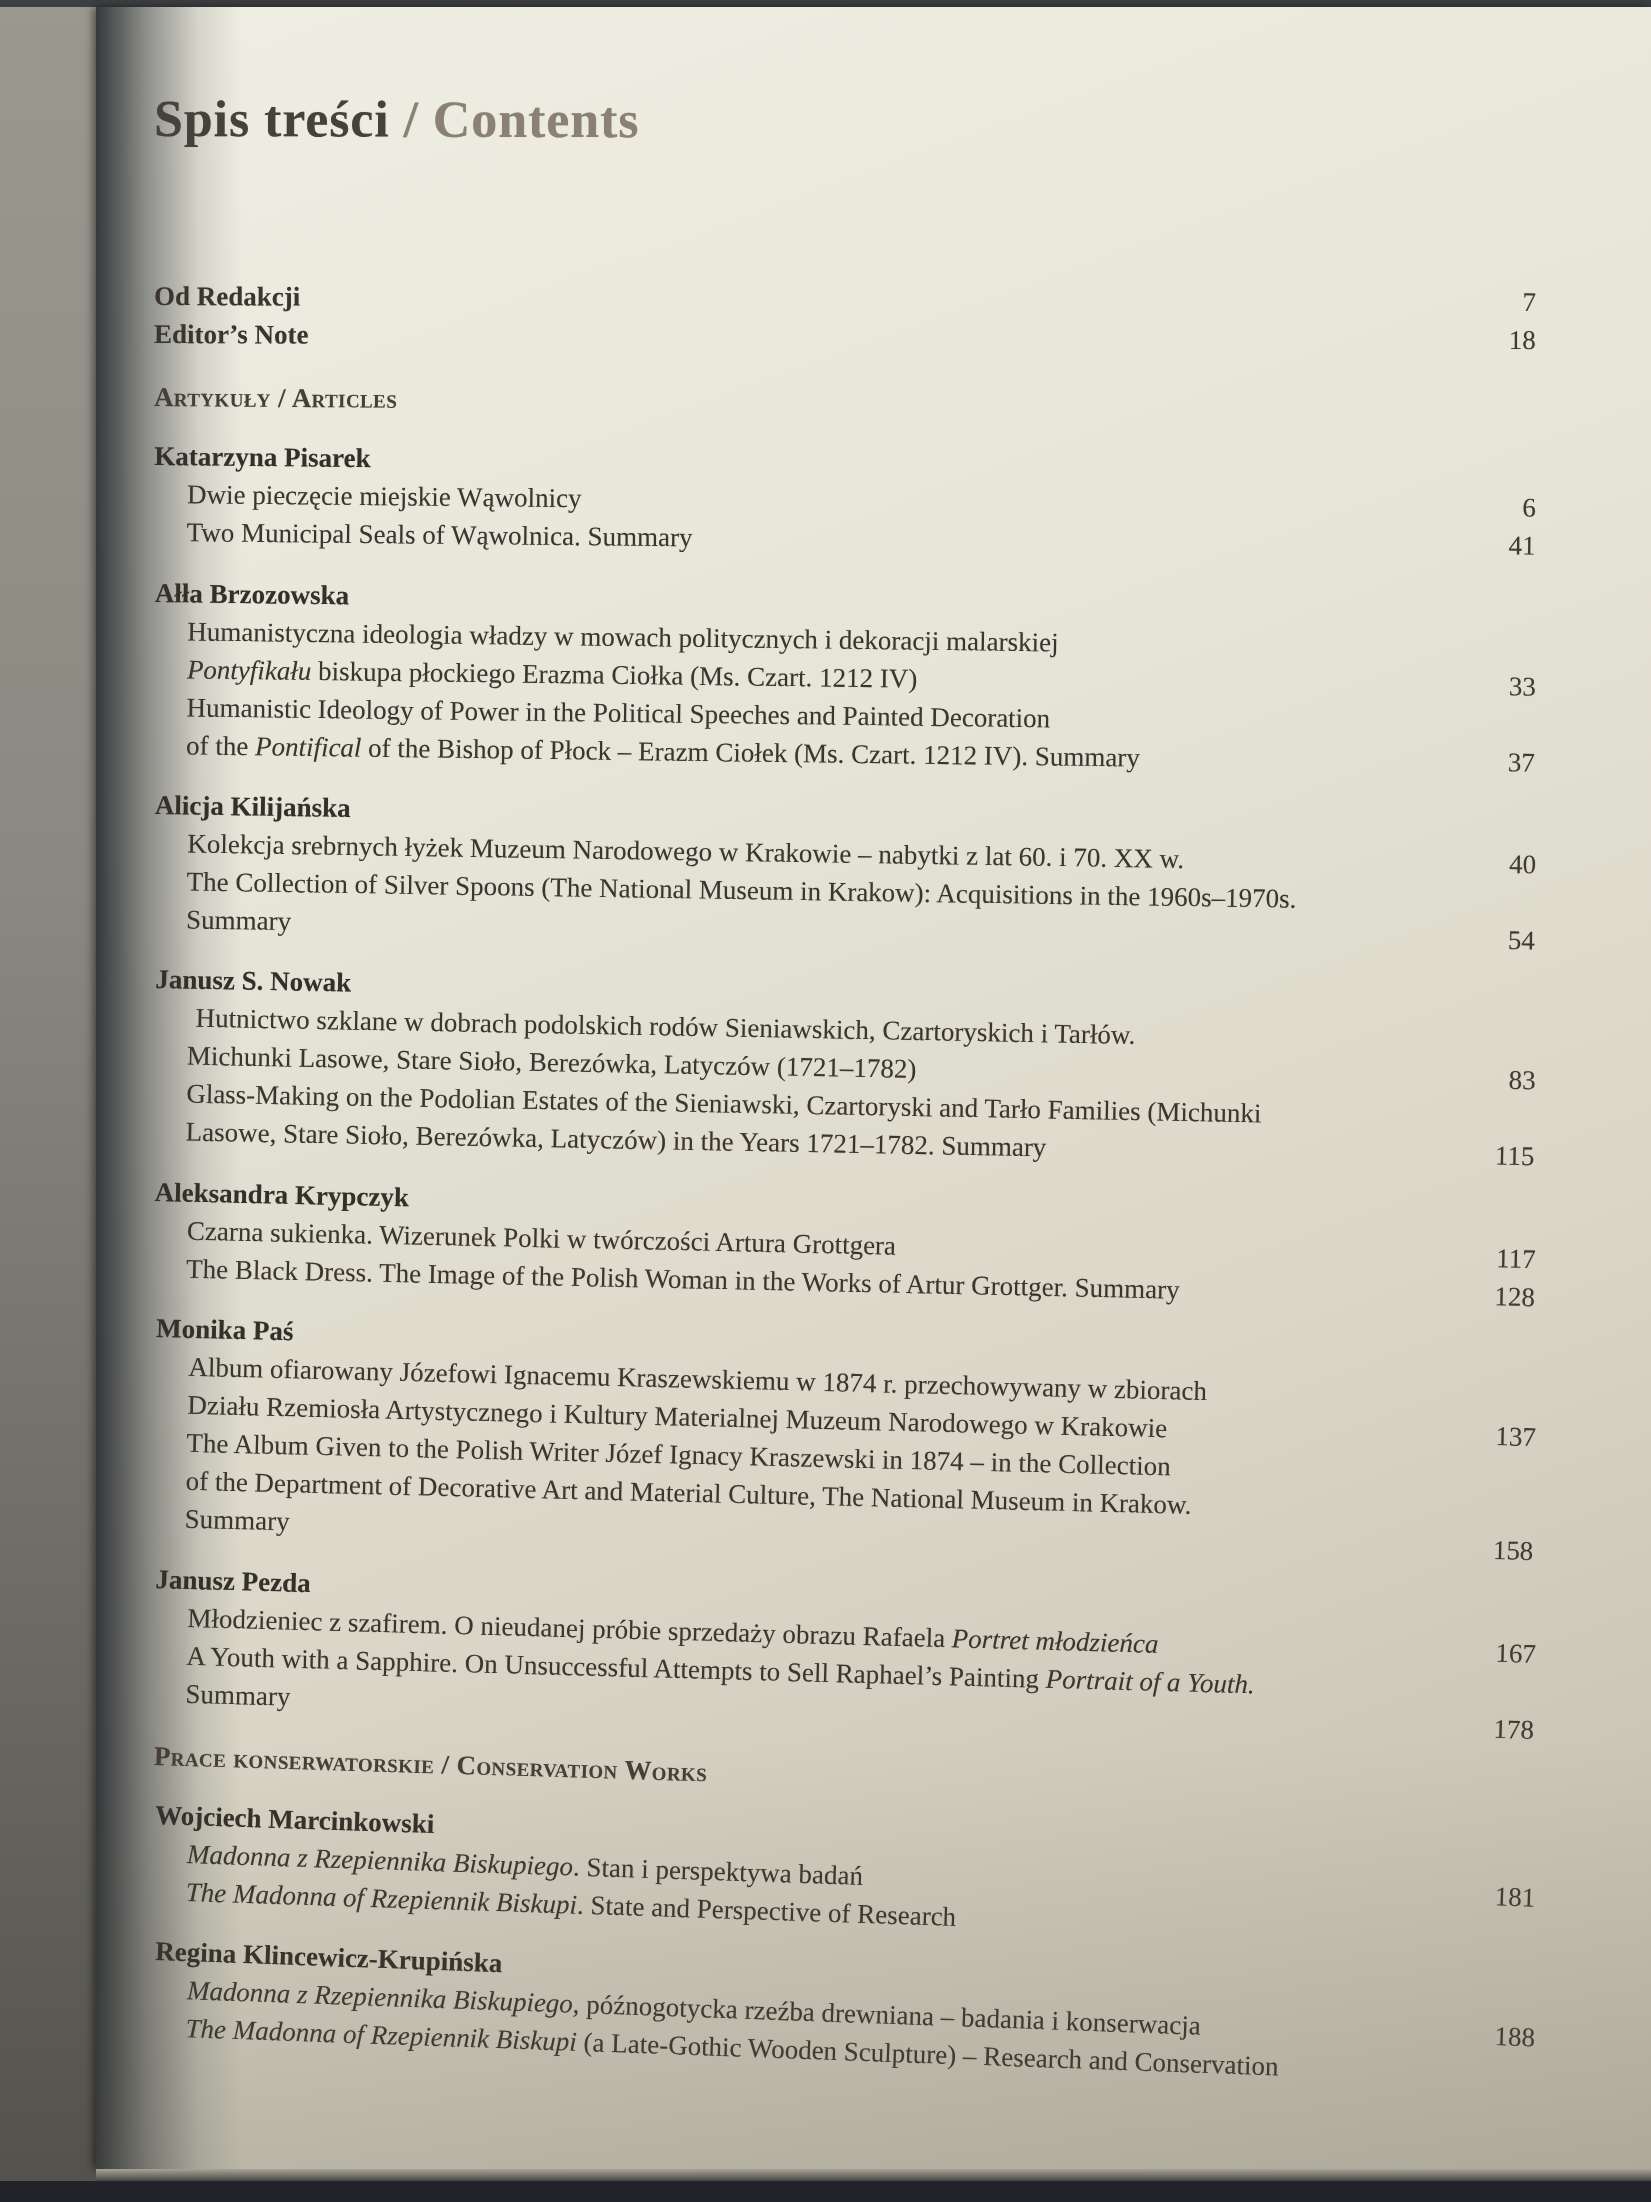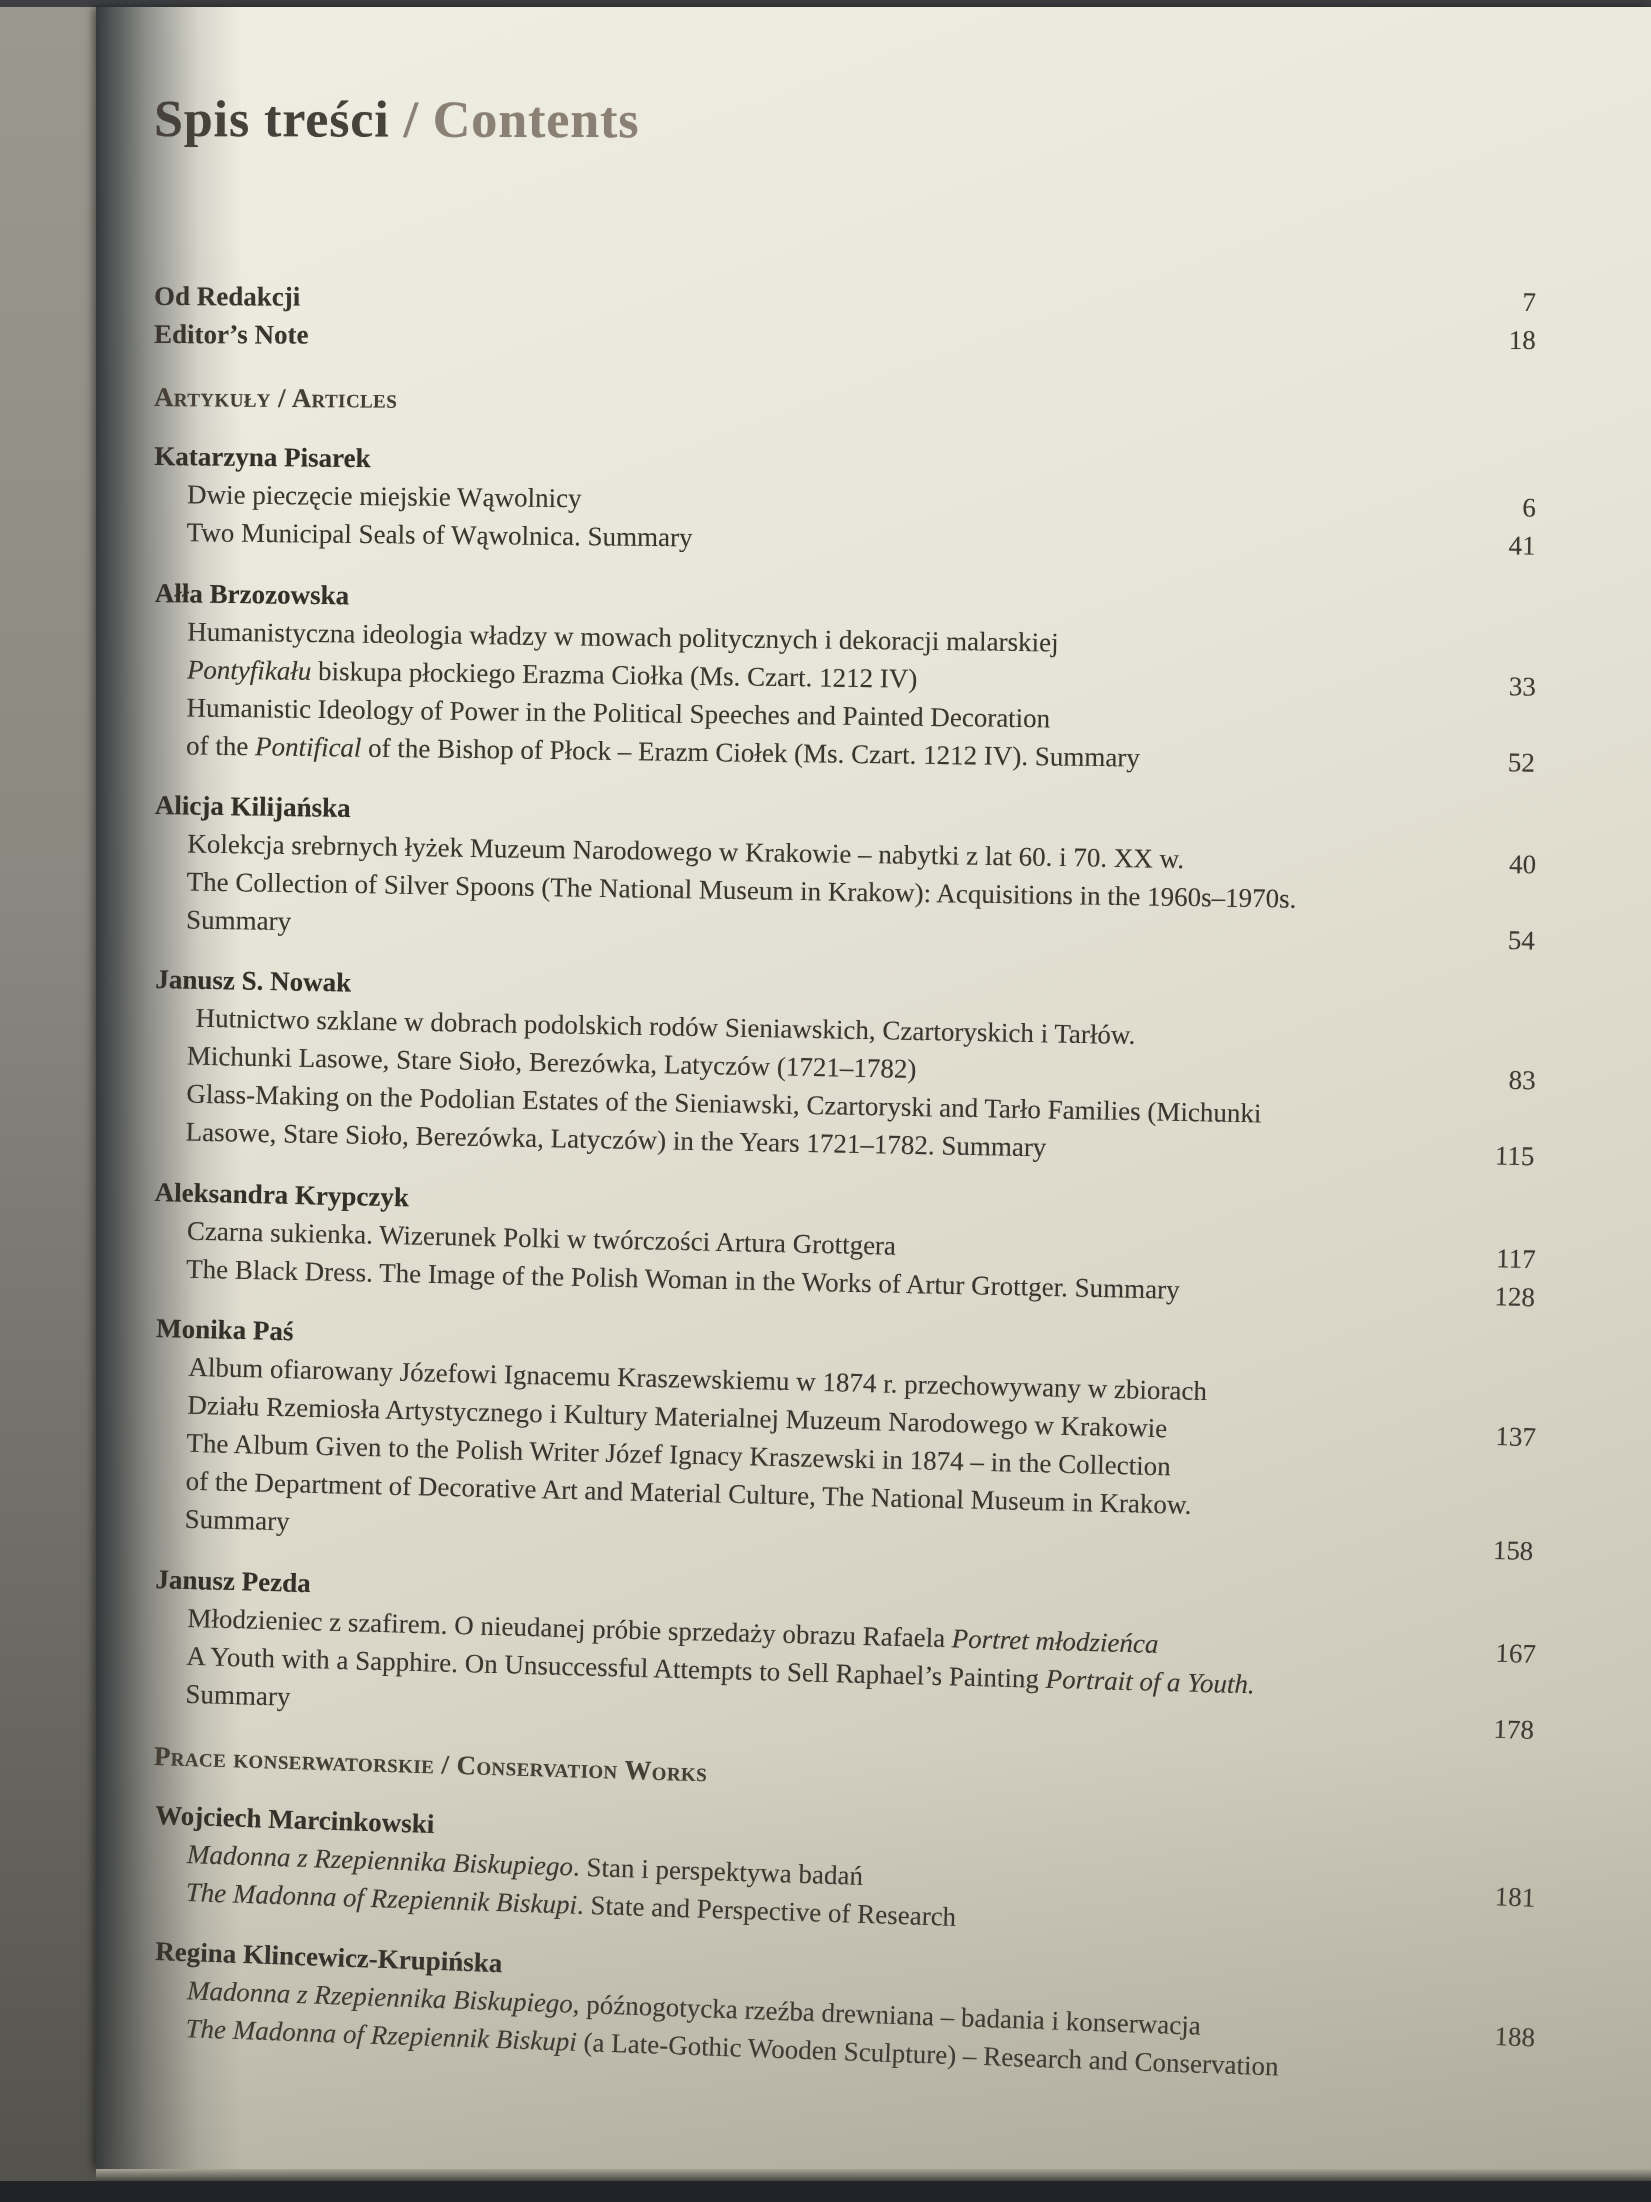--- a/index.html
+++ b/index.html
@@ -151,21 +151,21 @@
             <span class="line-fill"></span>
             <span class="line-page">33</span>
           </div>
           <div class="line">
             <span class="line-text"><span class="seg">Humanistic Ideology of Power in the Political Speeches and Painted Decoration</span></span>
             <span class="line-fill"></span>
           </div>
           <div class="line">
             <span class="line-text"><span class="seg">of the </span><span class="seg-italic">Pontifical</span><span class="seg"> of the Bishop of Płock – Erazm Ciołek (Ms. Czart. 1212 IV). Summary</span></span>
             <span class="line-fill"></span>
-            <span class="line-page">52</span>
+            <span class="line-page">37</span>
           </div>
         </div>
         <div class="entry" style="transform: rotate(0.89deg); transform-origin: 0px 50%;">
           <div class="entry-author">Alicja Kilijańska</div>
           <div class="line">
             <span class="line-text"><span class="seg">Kolekcja srebrnych łyżek Muzeum Narodowego w Krakowie – nabytki z lat 60. i 70. XX w.</span></span>
             <span class="line-fill"></span>
             <span class="line-page">40</span>
           </div>
           <div class="line">

